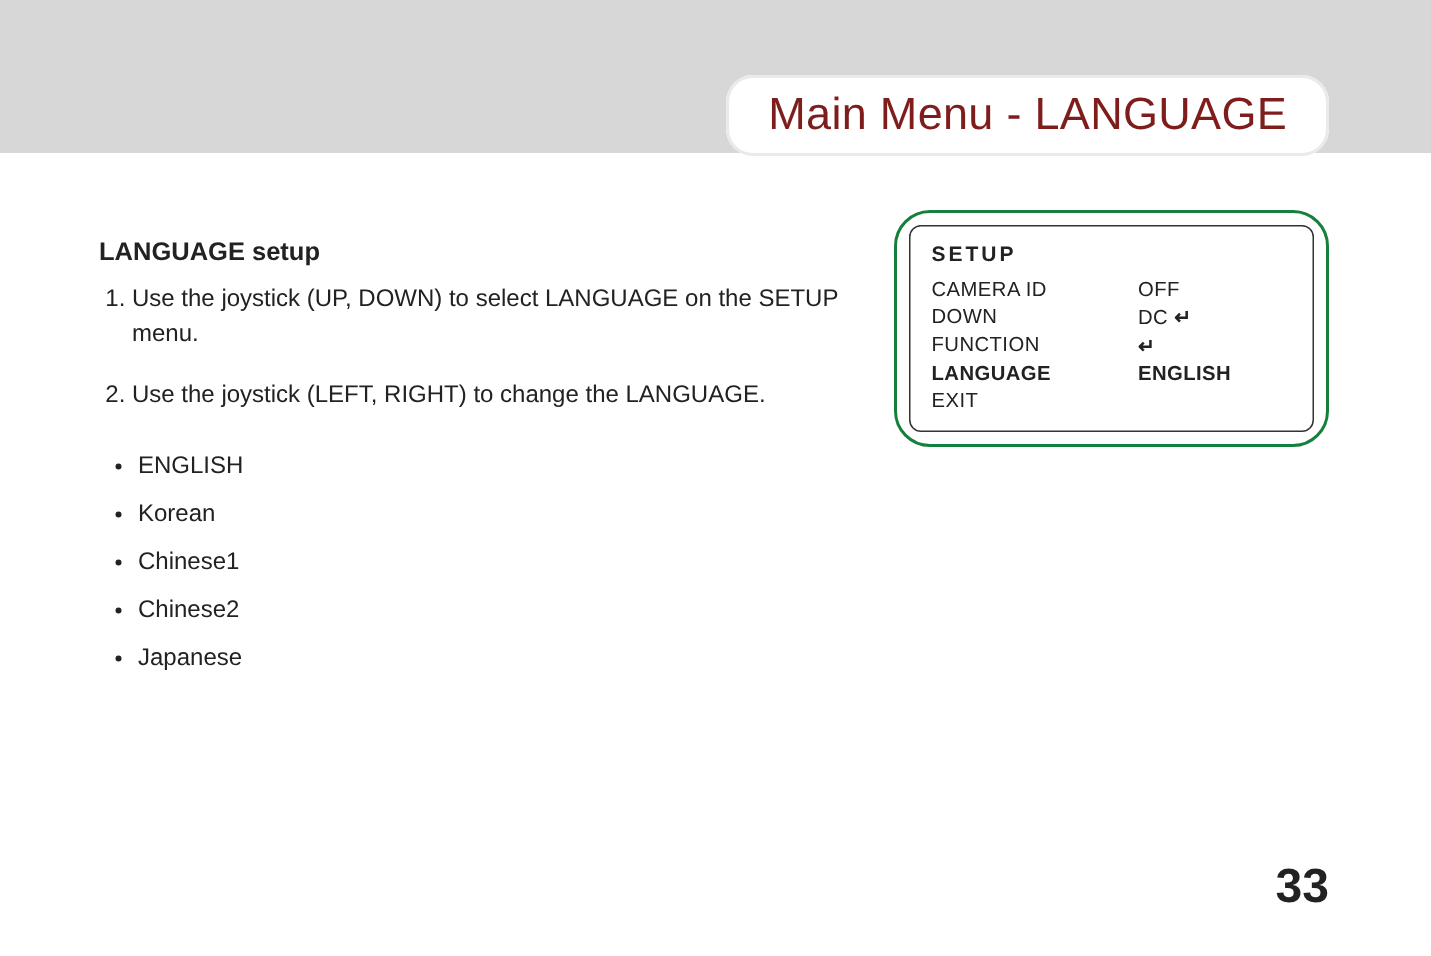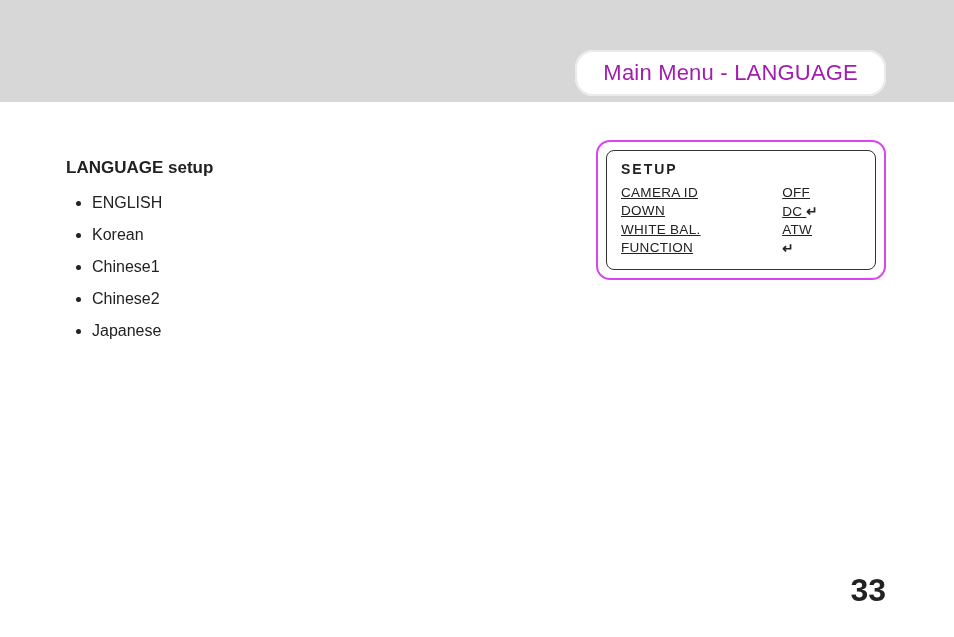--- a/index.html
+++ b/index.html
@@ -20,22 +20,22 @@
   .title-pill {
     position: absolute;
     right: 68px;
     top: 50px;
     background: #fff;
     border-radius: 18px;
     padding: 10px 28px;
     box-shadow: 0 0 0 2px #eaeaea inset;
   }
   .title-pill span {
-    font-size: 22px;
-    color: #a21caf;
+    font-size: 30px;
+    color: #7f1d1d;
     letter-spacing: 0.2px;
   }
   .content {
     position: relative;
     padding: 56px 68px 0 66px;
   }
   .section-title {
     font-weight: bold;
     font-size: 17px;
     margin-bottom: 10px;
@@ -56,22 +56,22 @@
     font-size: 16px;
   }
   ul.langs li {
     margin-bottom: 14px;
   }
   .osd-panel {
     position: absolute;
     right: 68px;
     top: 140px;
     width: 270px;
-    border: 2px solid #d946ef;
-    border-radius: 14px;
+    border: 2px solid #15803d;
+    border-radius: 24px;
     padding: 8px;
     background: #fff;
   }
   .osd-inner {
     border: 1px solid #333;
     border-radius: 8px;
     padding: 10px 14px 12px 14px;
   }
   .osd-title {
     font-family: Arial, sans-serif;
@@ -79,21 +79,20 @@
     font-size: 14px;
     letter-spacing: 2px;
     margin-bottom: 6px;
   }
   .osd-table {
     width: 100%;
     font-family: Arial, sans-serif;
     font-size: 13.5px;
     letter-spacing: 0.3px;
     border-collapse: collapse;
-    text-decoration: underline;
   }
   .osd-table td {
     padding: 1.5px 0;
     white-space: nowrap;
   }
   .osd-table td.val {
     padding-left: 18px;
   }
   .osd-bold td {
     font-weight: bold;
@@ -115,20 +114,24 @@
 
 <div class="header-band">
   <div class="title-pill">
     <span>Main Menu - LANGUAGE</span>
   </div>
 </div>
 
 <div class="content">
   <div class="section-title">LANGUAGE setup</div>
 
+  <ol class="steps">
+    <li>Use the joystick (UP, DOWN) to select LANGUAGE on the SETUP menu.</li>
+    <li>Use the joystick (LEFT, RIGHT) to change the LANGUAGE.</li>
+  </ol>
 
   <ul class="langs">
     <li>ENGLISH</li>
     <li>Korean</li>
     <li>Chinese1</li>
     <li>Chinese2</li>
     <li>Japanese</li>
   </ul>
 </div>
 
@@ -139,25 +142,29 @@
       <tbody id="osd-body">
           <tr>
             <td>CAMERA ID</td>
             <td class="val">OFF</td>
           </tr>
           <tr>
             <td>DOWN</td>
             <td class="val">DC <span class="enter-arrow">↵</span></td>
           </tr>
           <tr>
-            <td>WHITE BAL.</td>
-            <td class="val">ATW</td>
+            <td>FUNCTION</td>
+            <td class="val"><span class="enter-arrow">↵</span></td>
+          </tr>
+          <tr class="osd-bold">
+            <td>LANGUAGE</td>
+            <td class="val">ENGLISH</td>
           </tr>
           <tr>
-            <td>FUNCTION</td>
-            <td class="val"><span class="enter-arrow">↵</span></td>
+            <td>EXIT</td>
+            <td class="val"></td>
           </tr>
         </tbody>
     </table>
   </div>
 </div>
 
 <div class="page-num">33</div>
 
 </body></html>

